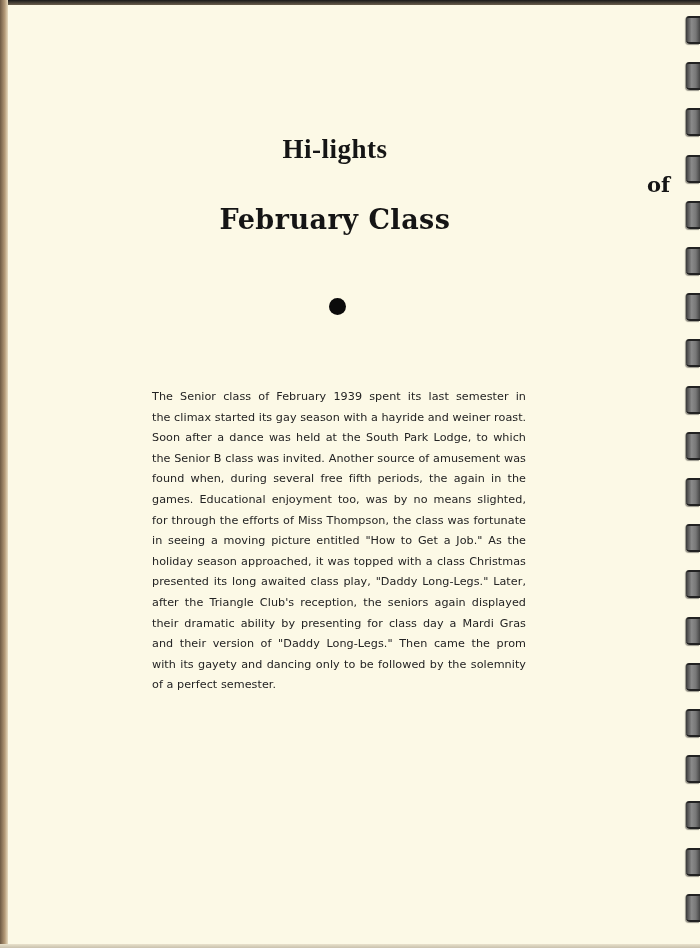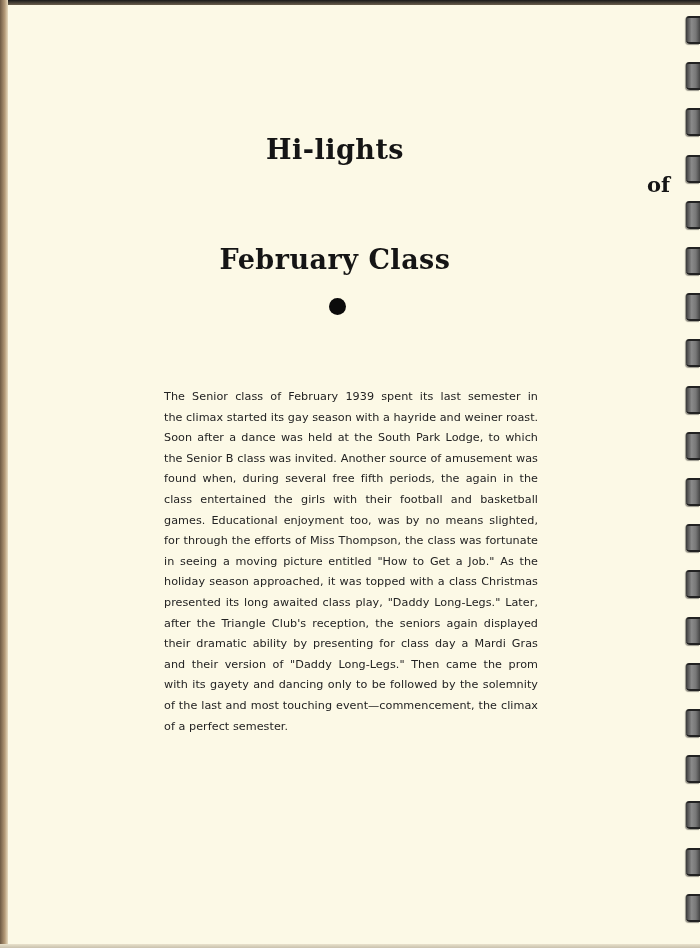--- a/index.html
+++ b/index.html
@@ -27,32 +27,32 @@
       position: absolute; left: 686px; width: 14px; height: 24px;
       background: linear-gradient(90deg, #3a3a3a, #8a8a8a 40%, #777 70%, #444);
       border-radius: 3px 0 0 4px;
       border-top: 2px solid #222; border-bottom: 2px solid #222;
       box-shadow: -1px 1px 1px rgba(0,0,0,0.4);
     }
     .title {
       position: absolute; left: 0; width: 670px; text-align: center;
       font-family: "DejaVu Serif", serif; font-weight: bold; color: #151515;
     }
-    .t1 { top: 134px; font-size: 27px; letter-spacing: 0.5px; }
+    .t1 { top: 134px; font-size: 27px; letter-spacing: 0.5px; font-family: Liberation Serif, serif; }
     .t2 { top: 172px; font-size: 21px; text-align: right; }
-    .t3 { top: 204px; font-size: 27px; letter-spacing: 0.5px; margin-top: 40px; }
+    .t3 { top: 204px; font-size: 27px; letter-spacing: 0.5px; }
     .bullet {
       position: absolute; left: 329px; top: 298px; width: 17px; height: 17px;
       border-radius: 50%; background: #0b0b0b;
     }
     .body-text {
       position: absolute; left: 152px; top: 387px; width: 374px;
       font-family: "DejaVu Sans", sans-serif; font-size: 11.2px;
       line-height: 20.6px; color: #232323; text-align: justify;
-      text-align-last: left; letter-spacing: 0.05px; margin-left: 12px;
+      text-align-last: left; letter-spacing: 0.05px;
     }
     .line { display: block; text-align: justify; text-align-last: justify; white-space: nowrap; }
     .line.last { text-align-last: left; }
   </style>
 </head>
 <body>
 
 <div class="page">
   <div class="top-edge"></div>
   <div class="left-edge"></div>
@@ -86,26 +86,24 @@
   <div class="title t3">February Class</div>
 
   <div class="bullet"></div>
 
   <div class="body-text">
     <span class="line">The Senior class of February 1939 spent its last semester in</span>
     <span class="line">the climax started its gay season with a hayride and weiner roast.</span>
     <span class="line">Soon after a dance was held at the South Park Lodge, to which</span>
     <span class="line">the Senior B class was invited.  Another source of amusement was</span>
     <span class="line">found when, during several free fifth periods, the again in the</span>
-    <span class="line">class entertained the girls with their football and basketball</span>
     <span class="line">games.  Educational enjoyment too, was by no means slighted,</span>
     <span class="line">for through the efforts of Miss Thompson, the class was fortunate</span>
     <span class="line">in seeing a moving picture entitled "How to Get a Job."  As the</span>
     <span class="line">holiday season approached, it was topped with a class Christmas</span>
     <span class="line">presented its long awaited class play, "Daddy Long-Legs."  Later,</span>
     <span class="line">after the Triangle Club's reception, the seniors again displayed</span>
     <span class="line">their dramatic ability by presenting for class day a Mardi Gras</span>
     <span class="line">and their version of "Daddy Long-Legs."  Then came the prom</span>
     <span class="line">with its gayety and dancing only to be followed by the solemnity</span>
-    <span class="line">of the last and most touching event—commencement, the climax</span>
     <span class="line last">of a perfect semester.</span>
   </div>
 </div>
 
 </body></html>

